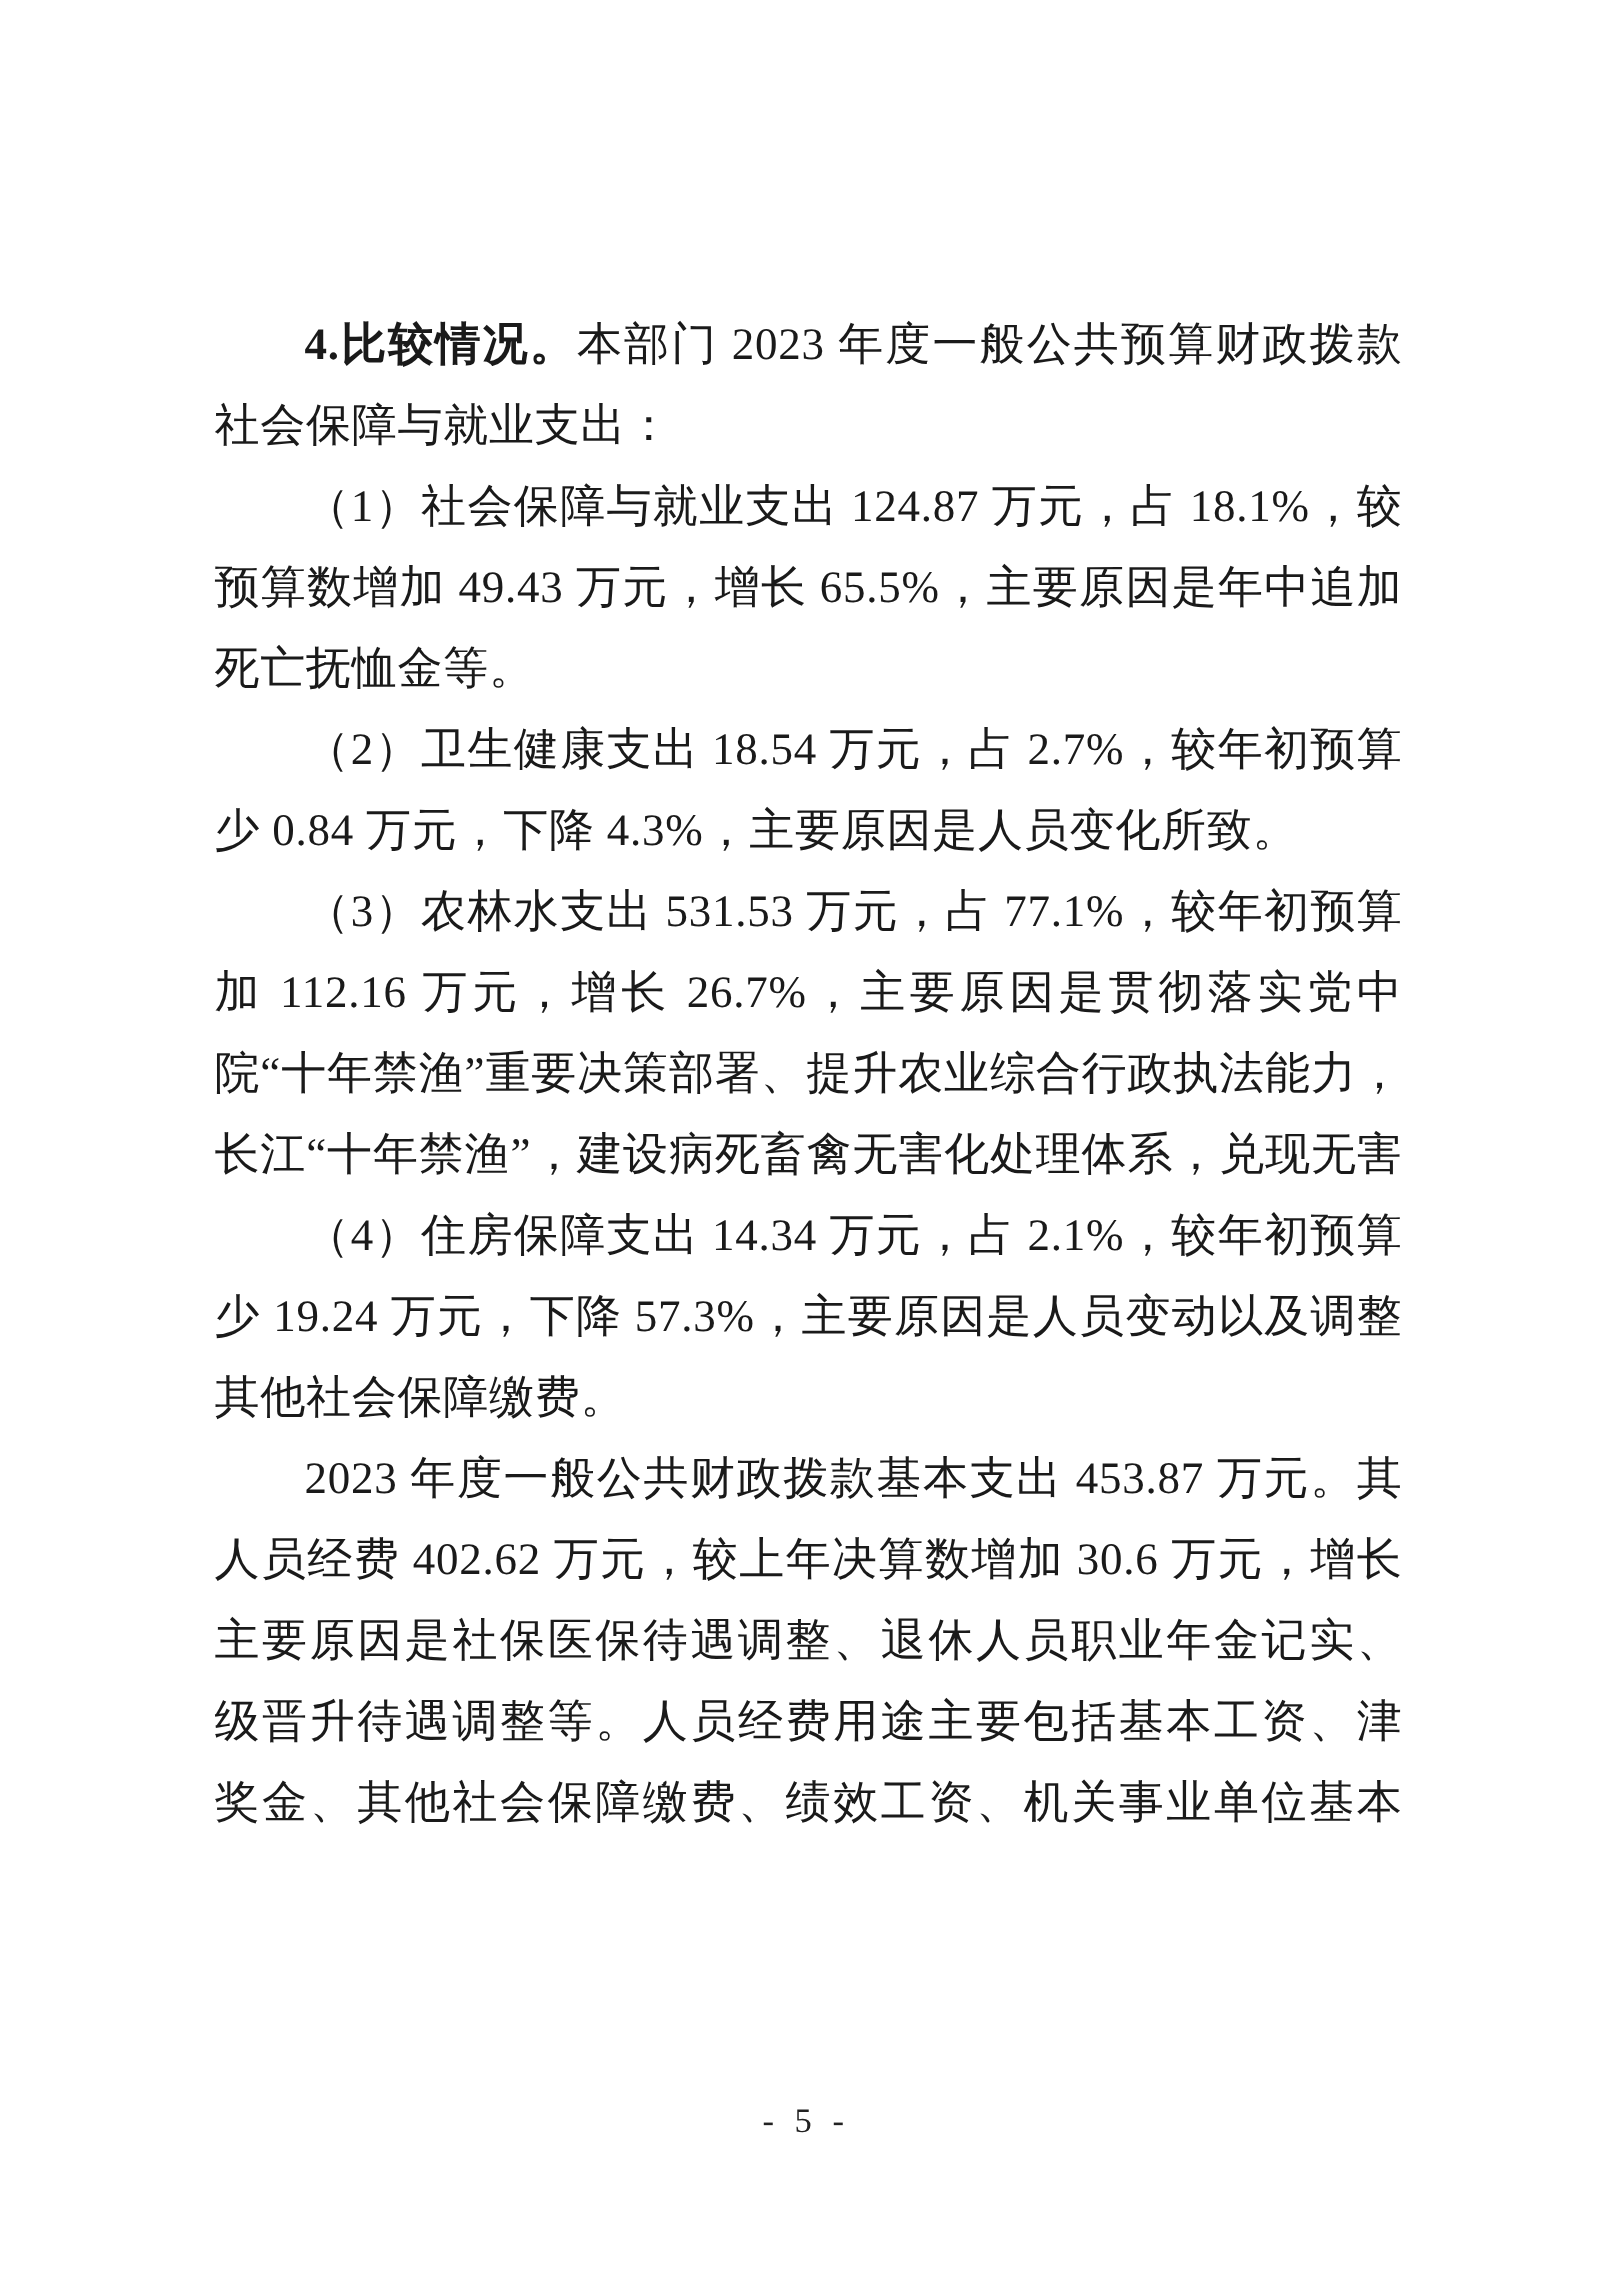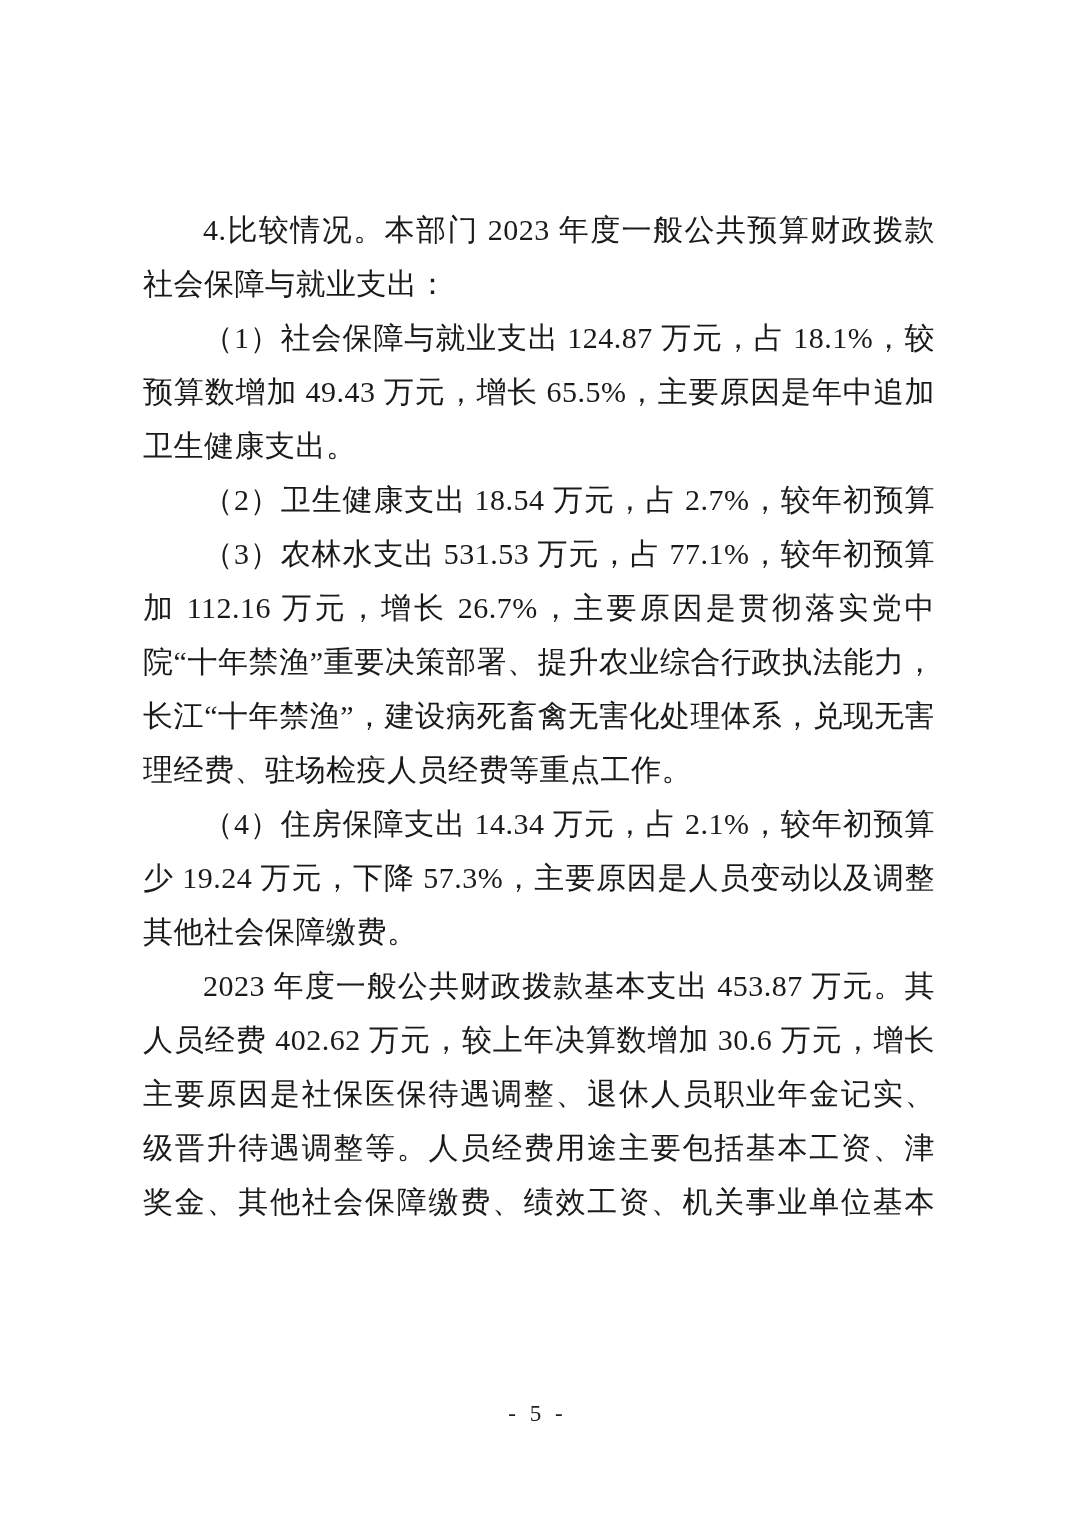--- a/index.html
+++ b/index.html
@@ -31,21 +31,21 @@
   }
   .line.fill {
     text-align: justify;
     text-align-last: justify;
     text-justify: inter-character;
   }
   .line.indent {
     text-indent: 2em;
   }
   .b, .line.bold {
-    font-weight: 400;
+    font-weight: 700;
   }
   .footer {
     position: absolute;
     left: 0;
     right: 0;
     top: 1398px;
     text-align: center;
     font-size: 23px;
     line-height: 32px;
     color: #222222;
@@ -57,29 +57,29 @@
 
 <div class="page">
   <div class="content">
 
     <div class="line indent fill"><span class="b">4.比较情况。</span><span>本部门 2023 年度一般公共预算财政拨款支出</span></div>
 
     <div class="line">社会保障与就业支出：</div>
 
     <div class="line indent fill">（1）社会保障与就业支出 124.87 万元，占 18.1%，较年初</div>
     <div class="line fill">预算数增加 49.43 万元，增长 65.5%，主要原因是年中追加职工</div>
-    <div class="line">卫生健康支出。</div>
+    <div class="line">死亡抚恤金等。</div>
 
     <div class="line indent fill">（2）卫生健康支出 18.54 万元，占 2.7%，较年初预算数减</div>
+    <div class="line">少 0.84 万元，下降 4.3%，主要原因是人员变化所致。</div>
 
     <div class="line indent fill">（3）农林水支出 531.53 万元，占 77.1%，较年初预算数增</div>
     <div class="line fill">加 112.16 万元，增长 26.7%，主要原因是贯彻落实党中央、国务</div>
     <div class="line fill">院“十年禁渔”重要决策部署、提升农业综合行政执法能力，开展</div>
     <div class="line fill">长江“十年禁渔”，建设病死畜禽无害化处理体系，兑现无害化处</div>
-    <div class="line">理经费、驻场检疫人员经费等重点工作。</div>
 
     <div class="line indent fill">（4）住房保障支出 14.34 万元，占 2.1%，较年初预算数减</div>
     <div class="line fill">少 19.24 万元，下降 57.3%，主要原因是人员变动以及调整住房</div>
     <div class="line">其他社会保障缴费。</div>
 
 
     <div class="line indent fill">2023 年度一般公共财政拨款基本支出 453.87 万元。其中：</div>
     <div class="line fill">人员经费 402.62 万元，较上年决算数增加 30.6 万元，增长 8.2%，</div>
     <div class="line fill">主要原因是社保医保待遇调整、退休人员职业年金记实、职务职</div>
     <div class="line fill">级晋升待遇调整等。人员经费用途主要包括基本工资、津贴补贴、</div>

